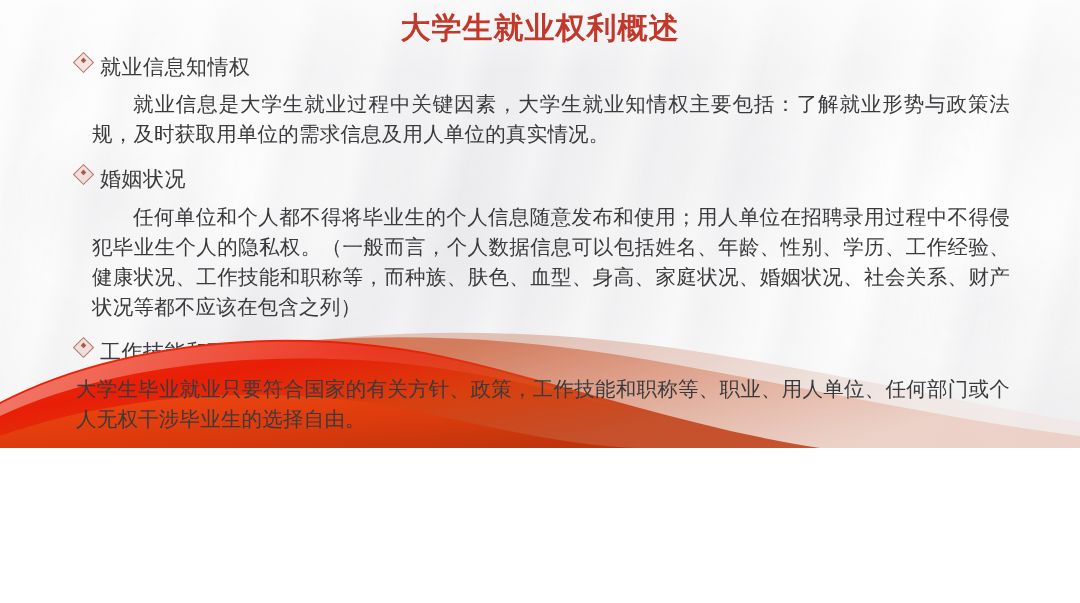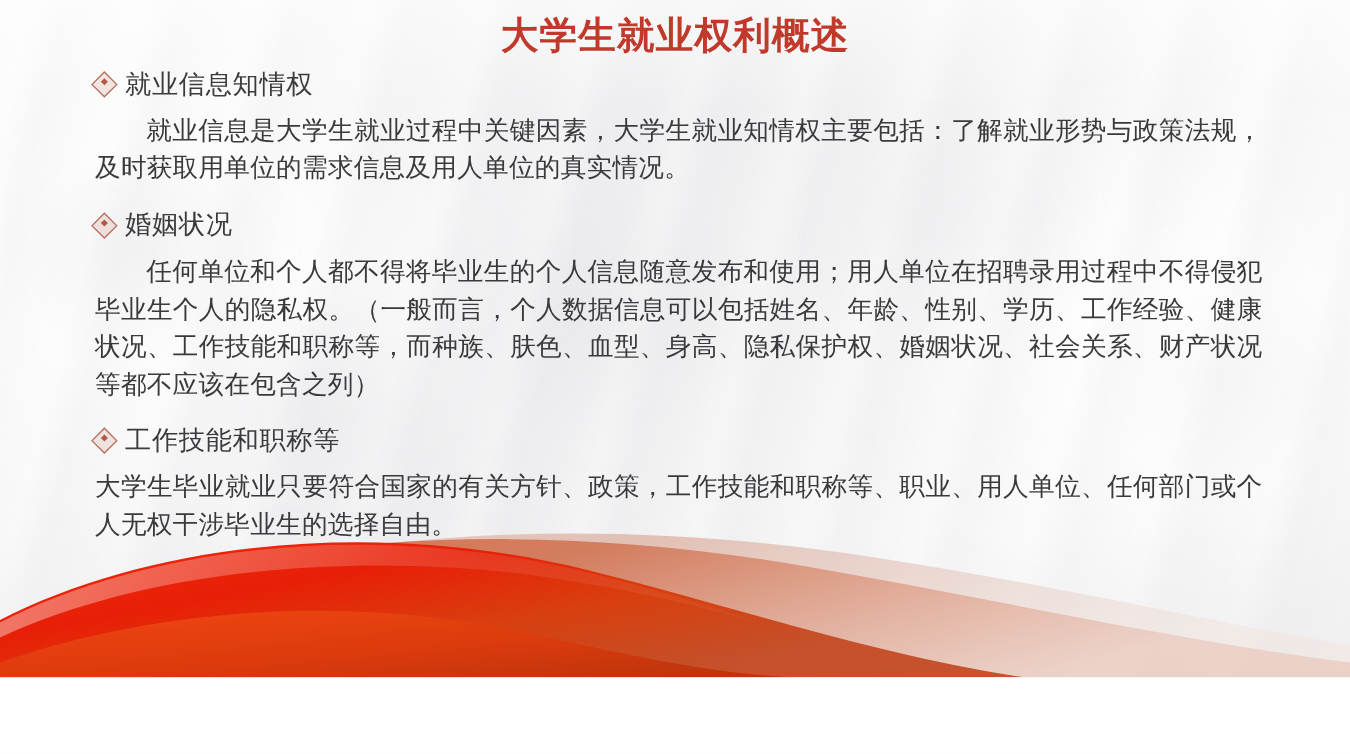--- a/index.html
+++ b/index.html
@@ -7,21 +7,21 @@
     padding: 0;
     background: #ffffff;
   }
   body {
     font-family: "DejaVu Sans", "Liberation Sans", sans-serif;
   }
 
   .slide {
     position: relative;
     width: 1080px;
-    height: 542px;
+    height: 448px;
     overflow: hidden;
     background: #f2f2f2;
   }
 
   
   .bg-base {
     position: absolute;
     inset: 0;
     background:
       linear-gradient(118deg,
@@ -127,21 +127,20 @@
 
   .body-block {
     position: absolute;
     top: 55px;
     left: 76px;
     right: 70px;
   }
 
   .heading-row {
     display: flex;
-    align-items: center;
     gap: 9px;
     margin-top: 18px;
   }
   .heading-row:first-child { margin-top: 0; }
 
   .bullet-diamond {
     flex: 0 0 auto;
     width: 13px;
     height: 13px;
     position: relative;
@@ -168,21 +167,21 @@
 
   .para {
     font-size: 20.5px;
     line-height: 1.47;
     color: #3a3a3c;
     letter-spacing: 0.2px;
     margin-top: 9px;
     text-align: justify;
     text-justify: inter-ideograph;
   }
-  .para.indent { text-indent: 2em; }
+  .para.indent { text-indent: 2em; margin-left: 16px; }
 
   .para-last {
     position: relative;
     z-index: 3;
   }
 </style>
 </head>
 <body>
 
 <div class="slide">
@@ -203,21 +202,21 @@
       <div class="heading-row">
         <span class="bullet-diamond"></span>
         <span class="heading-text">就业信息知情权</span>
       </div>
       <div class="para indent">就业信息是大学生就业过程中关键因素，大学生就业知情权主要包括：了解就业形势与政策法规，及时获取用单位的需求信息及用人单位的真实情况。</div>
 
       <div class="heading-row">
         <span class="bullet-diamond"></span>
         <span class="heading-text">婚姻状况</span>
       </div>
-      <div class="para indent">任何单位和个人都不得将毕业生的个人信息随意发布和使用；用人单位在招聘录用过程中不得侵犯毕业生个人的隐私权。（一般而言，个人数据信息可以包括姓名、年龄、性别、学历、工作经验、健康状况、工作技能和职称等，而种族、肤色、血型、身高、隐私保护权、婚姻状况、社会关系、财产状况等都不应该在包含之列）</div>
+      <div class="para indent">任何单位和个人都不得将毕业生的个人信息随意发布和使用；用人单位在招聘录用过程中不得侵犯毕业生个人的隐私权。（一般而言，个人数据信息可以包括姓名、年龄、性别、学历、工作经验、健康状况、工作技能和职称等，而种族、肤色、血型、身高、家庭状况、婚姻状况、社会关系、财产状况等都不应该在包含之列）</div>
 
       <div class="heading-row">
         <span class="bullet-diamond"></span>
         <span class="heading-text">工作技能和职称等</span>
       </div>
       <div class="para para-last">大学生毕业就业只要符合国家的有关方针、政策，工作技能和职称等、职业、用人单位、任何部门或个人无权干涉毕业生的选择自由。</div>
 
     </div>
   </div>
 

